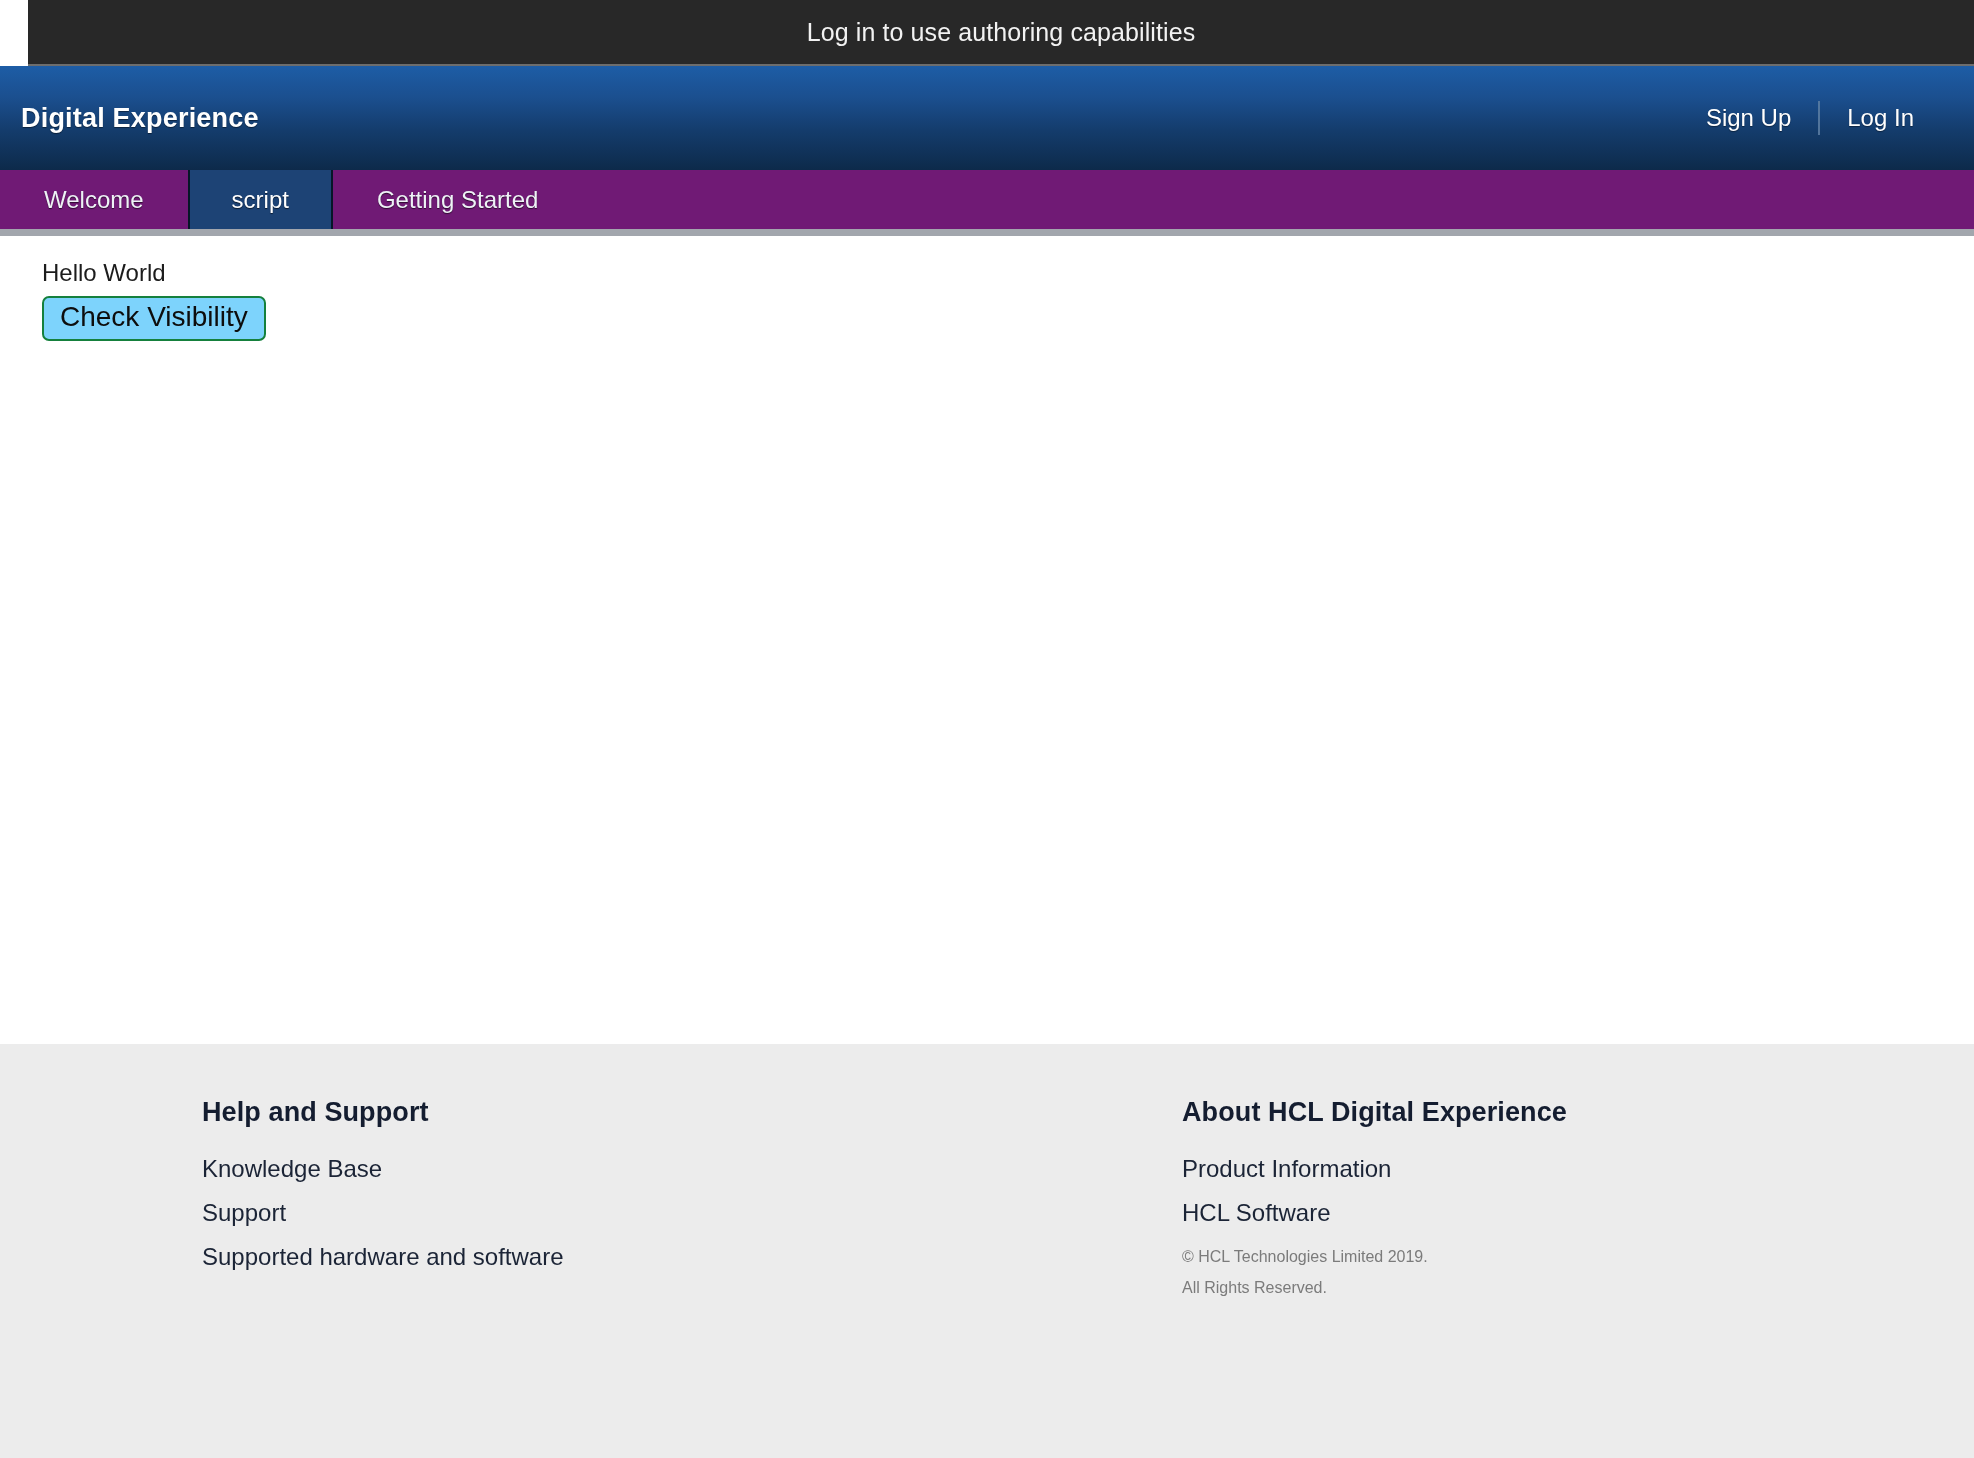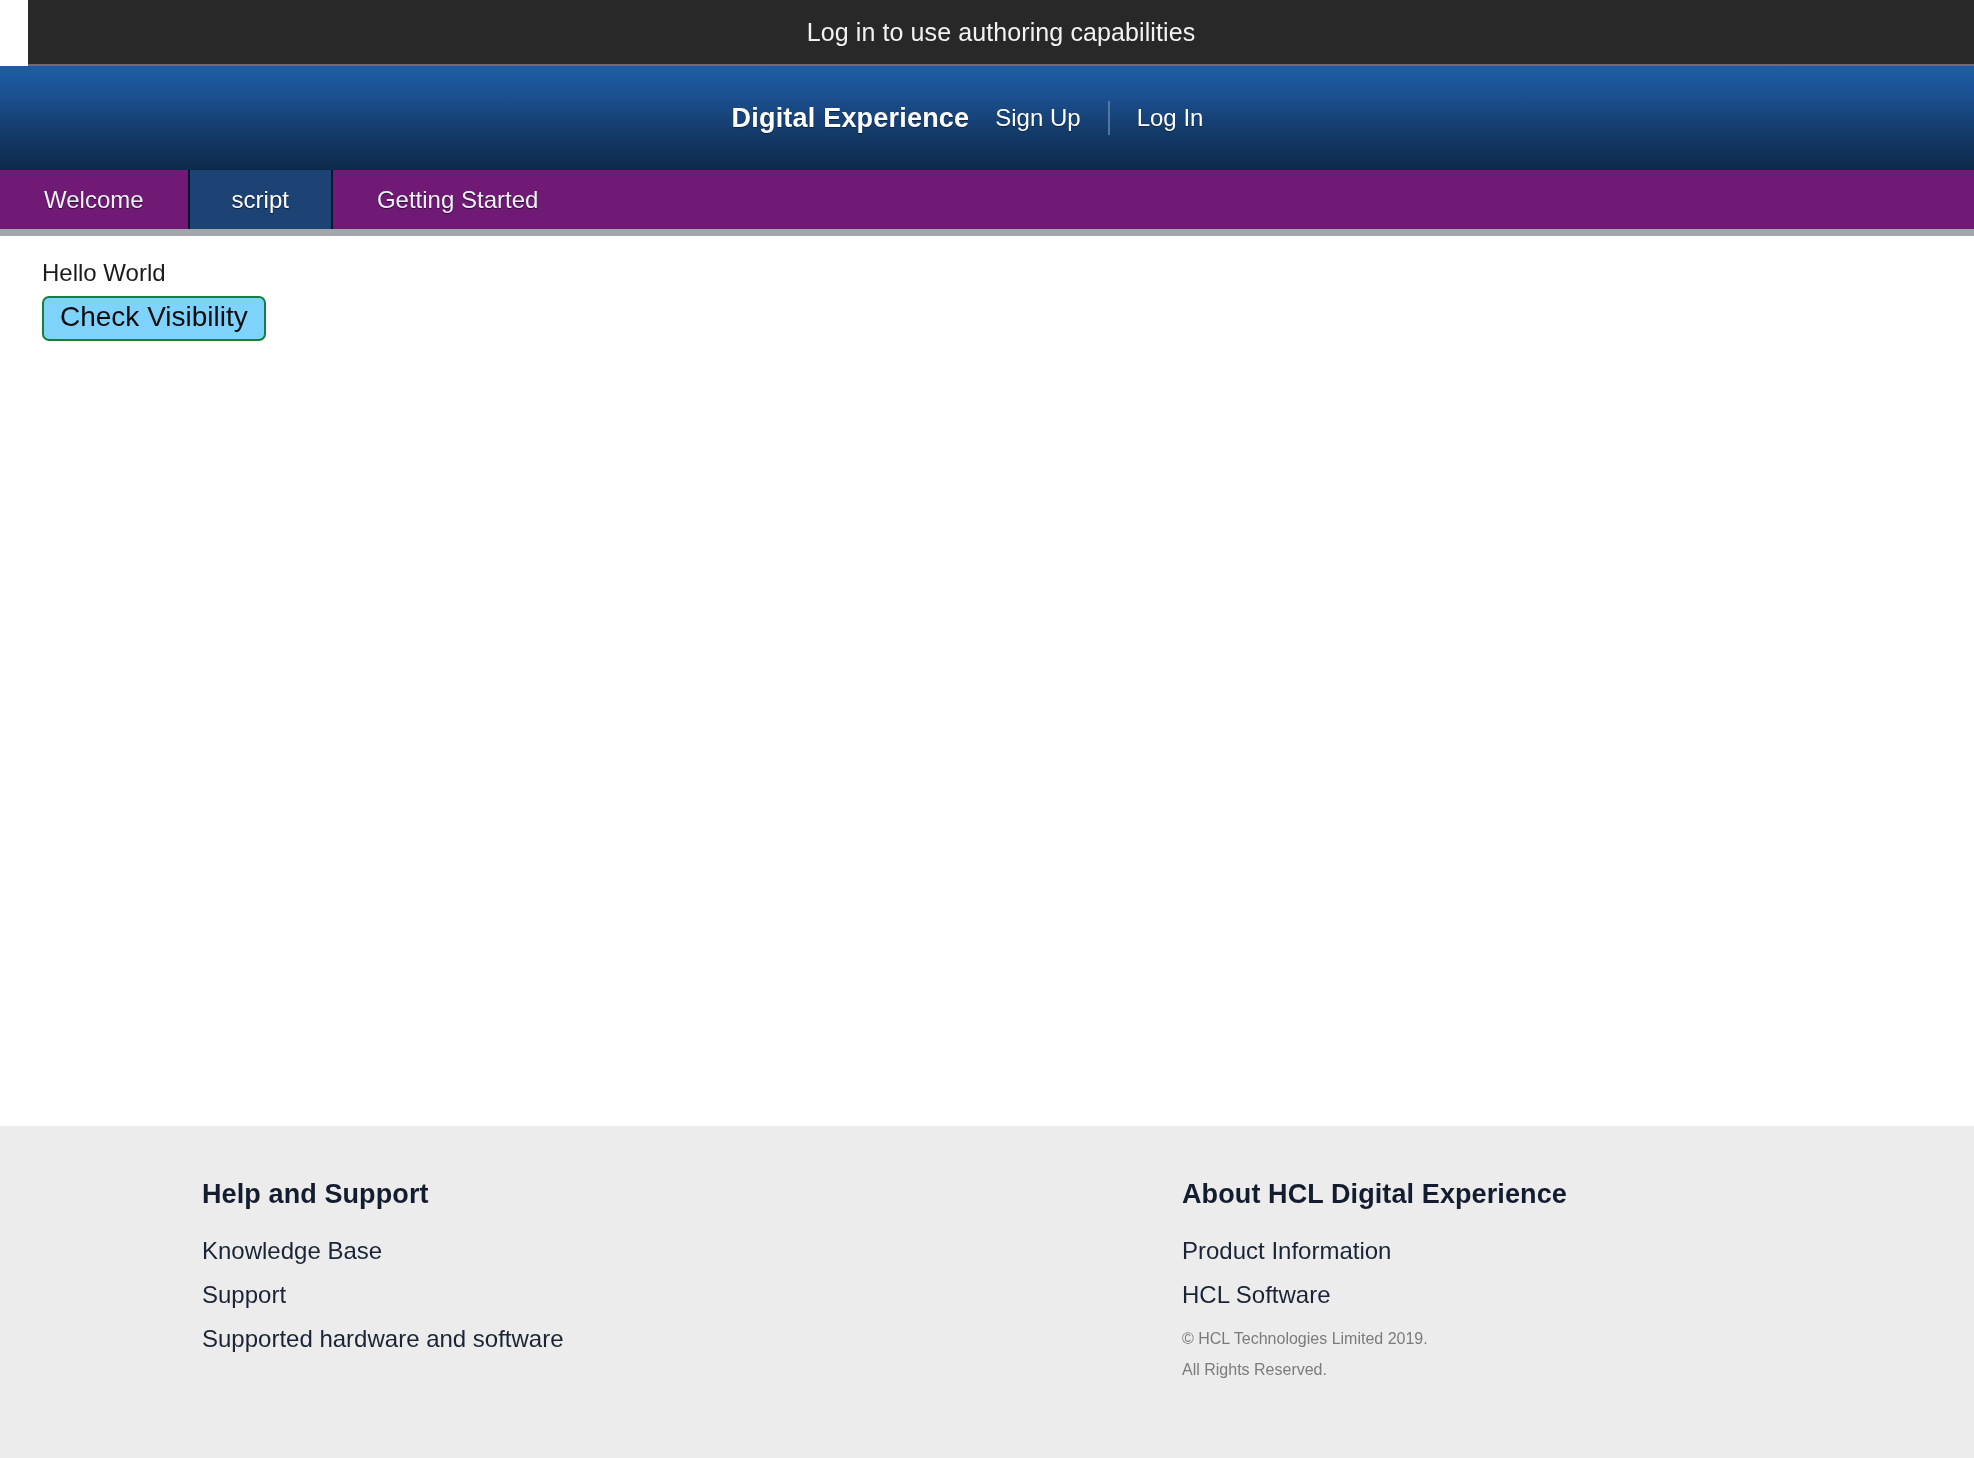--- a/index.html
+++ b/index.html
@@ -42,21 +42,21 @@
     line-height: 1;
   }
 
   
   .site-header {
     height: 104px;
     flex: 0 0 auto;
     background: linear-gradient(to bottom, #1d5da6 0%, #1b4f8f 30%, #143c6c 62%, #0d2a4a 100%);
     display: flex;
     align-items: center;
-    justify-content: center;
+    justify-content: space-between;
     padding: 0 34px 0 21px;
     position: relative;
   }
   .brand-title {
     color: #ffffff;
     font-size: 27px;
     font-weight: bold;
     letter-spacing: 0.2px;
     text-shadow: 0 1px 1px rgba(0,0,0,0.45);
   }
@@ -131,21 +131,21 @@
     border: 2px solid #15803d;
     border-radius: 7px;
     padding: 3px 16px 6px 16px;
     line-height: 1.15;
     cursor: pointer;
   }
 
   
   .site-footer {
     flex: 0 0 auto;
-    height: 332px;
+    height: 414px;
     background: #ececec;
     display: flex;
     padding-top: 52px;
   }
   .footer-col {
     display: flex;
     flex-direction: column;
   }
   .footer-col-left { margin-left: 202px; width: 980px; }
   .footer-col-right { margin-left: 0; width: 700px; }

